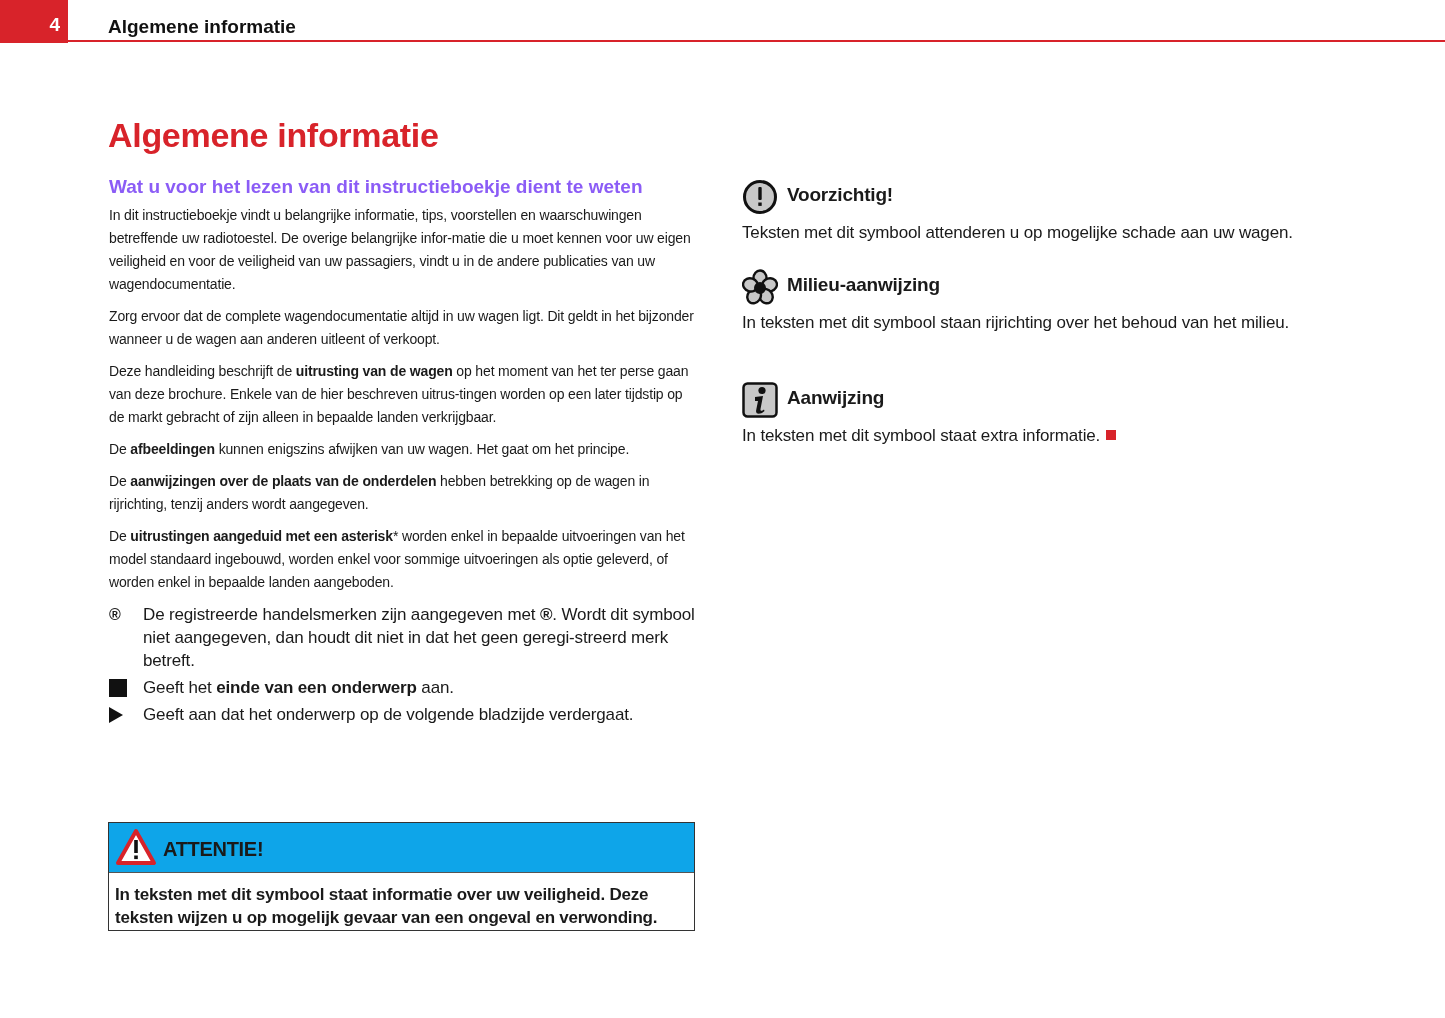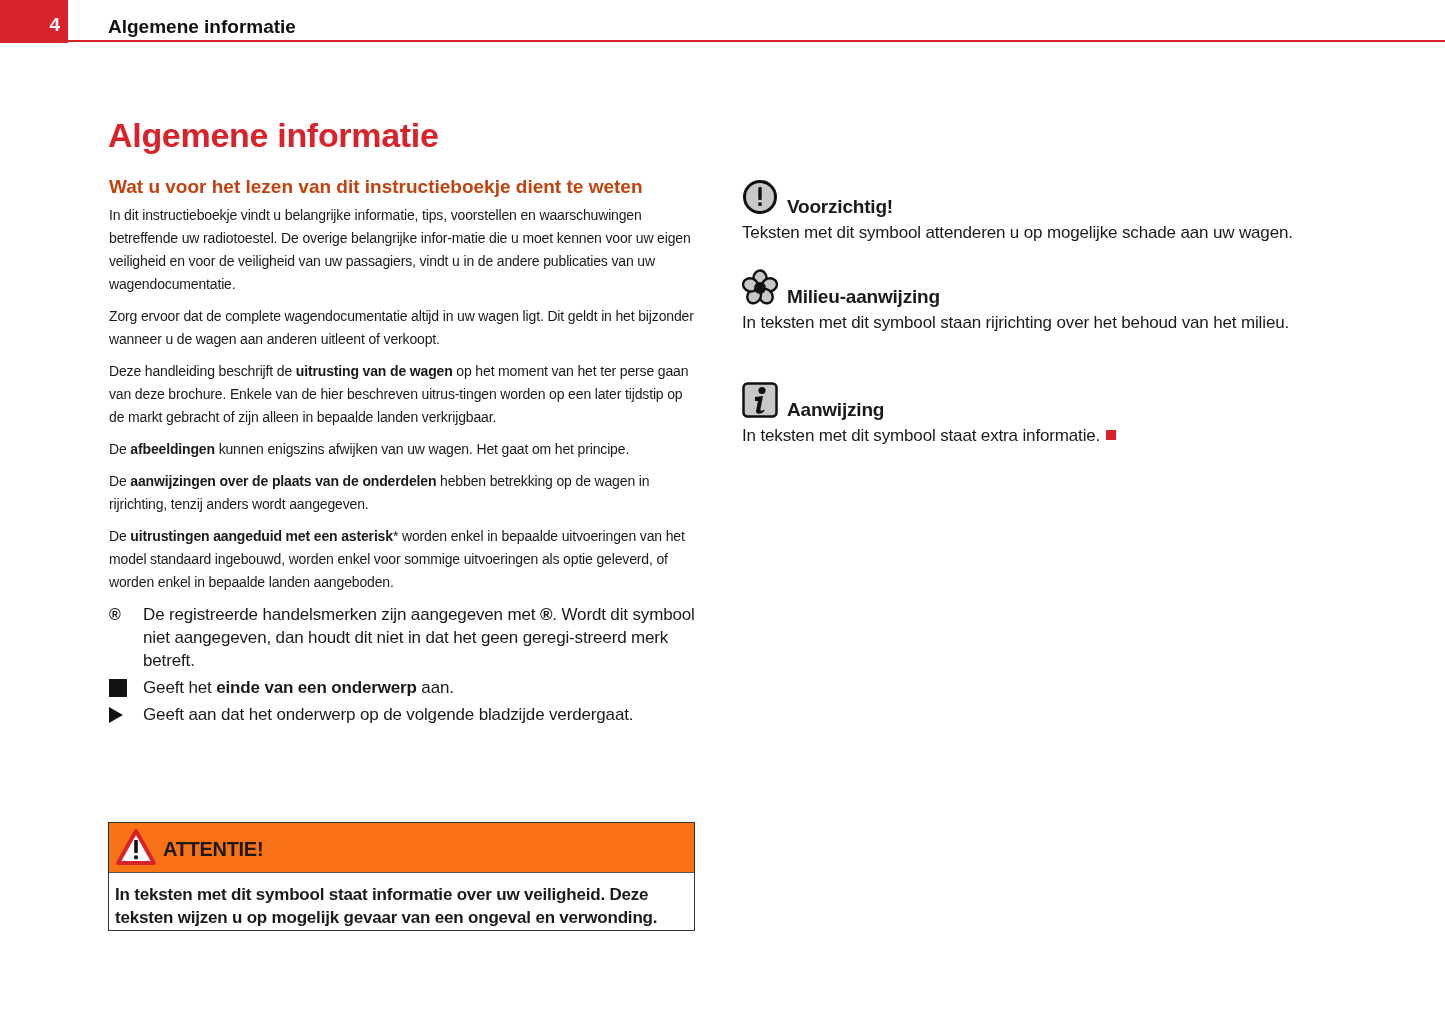--- a/index.html
+++ b/index.html
@@ -71,21 +71,21 @@
     
     .left-col {
       position: absolute;
       left: 109px;
       top: 174px;
       width: 590px;
     }
     .section-heading {
       font-size: 19px;
       font-weight: bold;
-      color: #c2410c;
+      color: #8b5cf6;
       line-height: 26px;
       margin: 0 0 4px 0;
     }
     .para {
       font-size: 14px;
       line-height: 23px;
       margin: 0 0 9px 0;
       letter-spacing: -0.15px;
     }
     .para b { font-weight: bold; }
@@ -129,21 +129,21 @@
     
     .attention-box {
       position: absolute;
       left: 108px;
       top: 822px;
       width: 585px;
       border: 1px solid #333;
       background: #fff;
     }
     .attention-head {
-      background: #f97316;
+      background: #0ea5e9;
       height: 49px;
       border-bottom: 1px solid #555;
       position: relative;
     }
     .attention-icon {
       position: absolute;
       left: 6px;
       top: 5px;
       width: 42px;
       height: 38px;
@@ -178,21 +178,21 @@
     .notice-icon {
       position: absolute;
       left: 0;
       top: 0;
       width: 36px;
       height: 36px;
     }
     .notice-title {
       position: absolute;
       left: 45px;
-      bottom: 0;
+      bottom: 12px;
       font-size: 19px;
       font-weight: bold;
       line-height: 24px;
       letter-spacing: -0.2px;
     }
     .notice-text {
       font-size: 17px;
       line-height: 23px;
       margin-top: 2px;
       letter-spacing: -0.15px;

